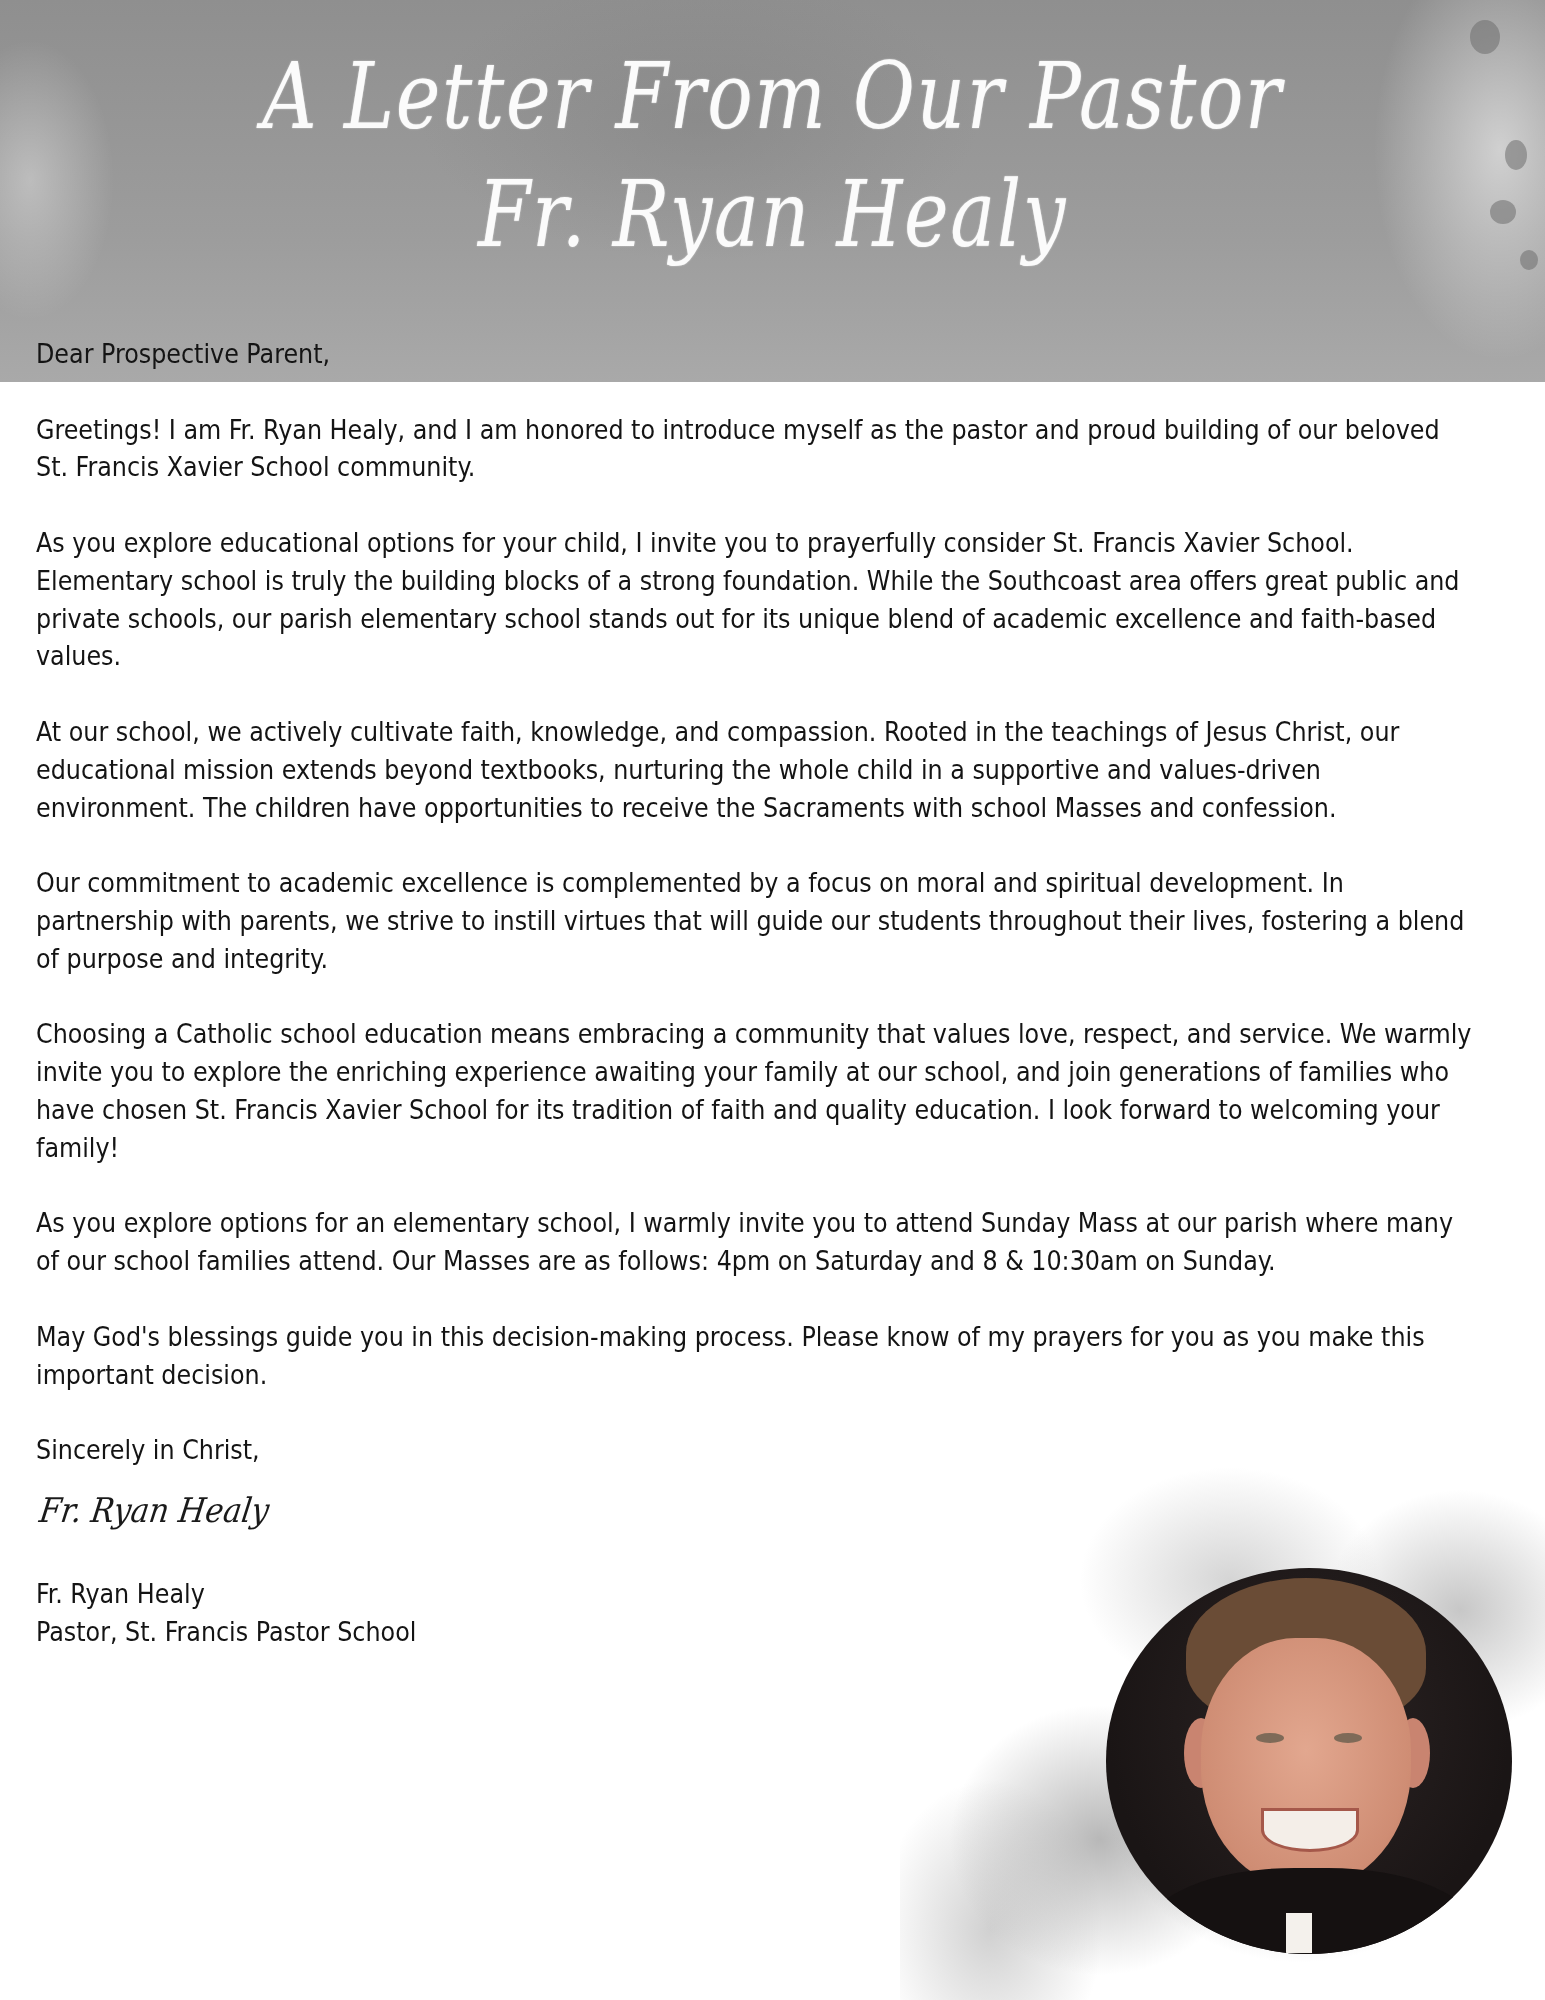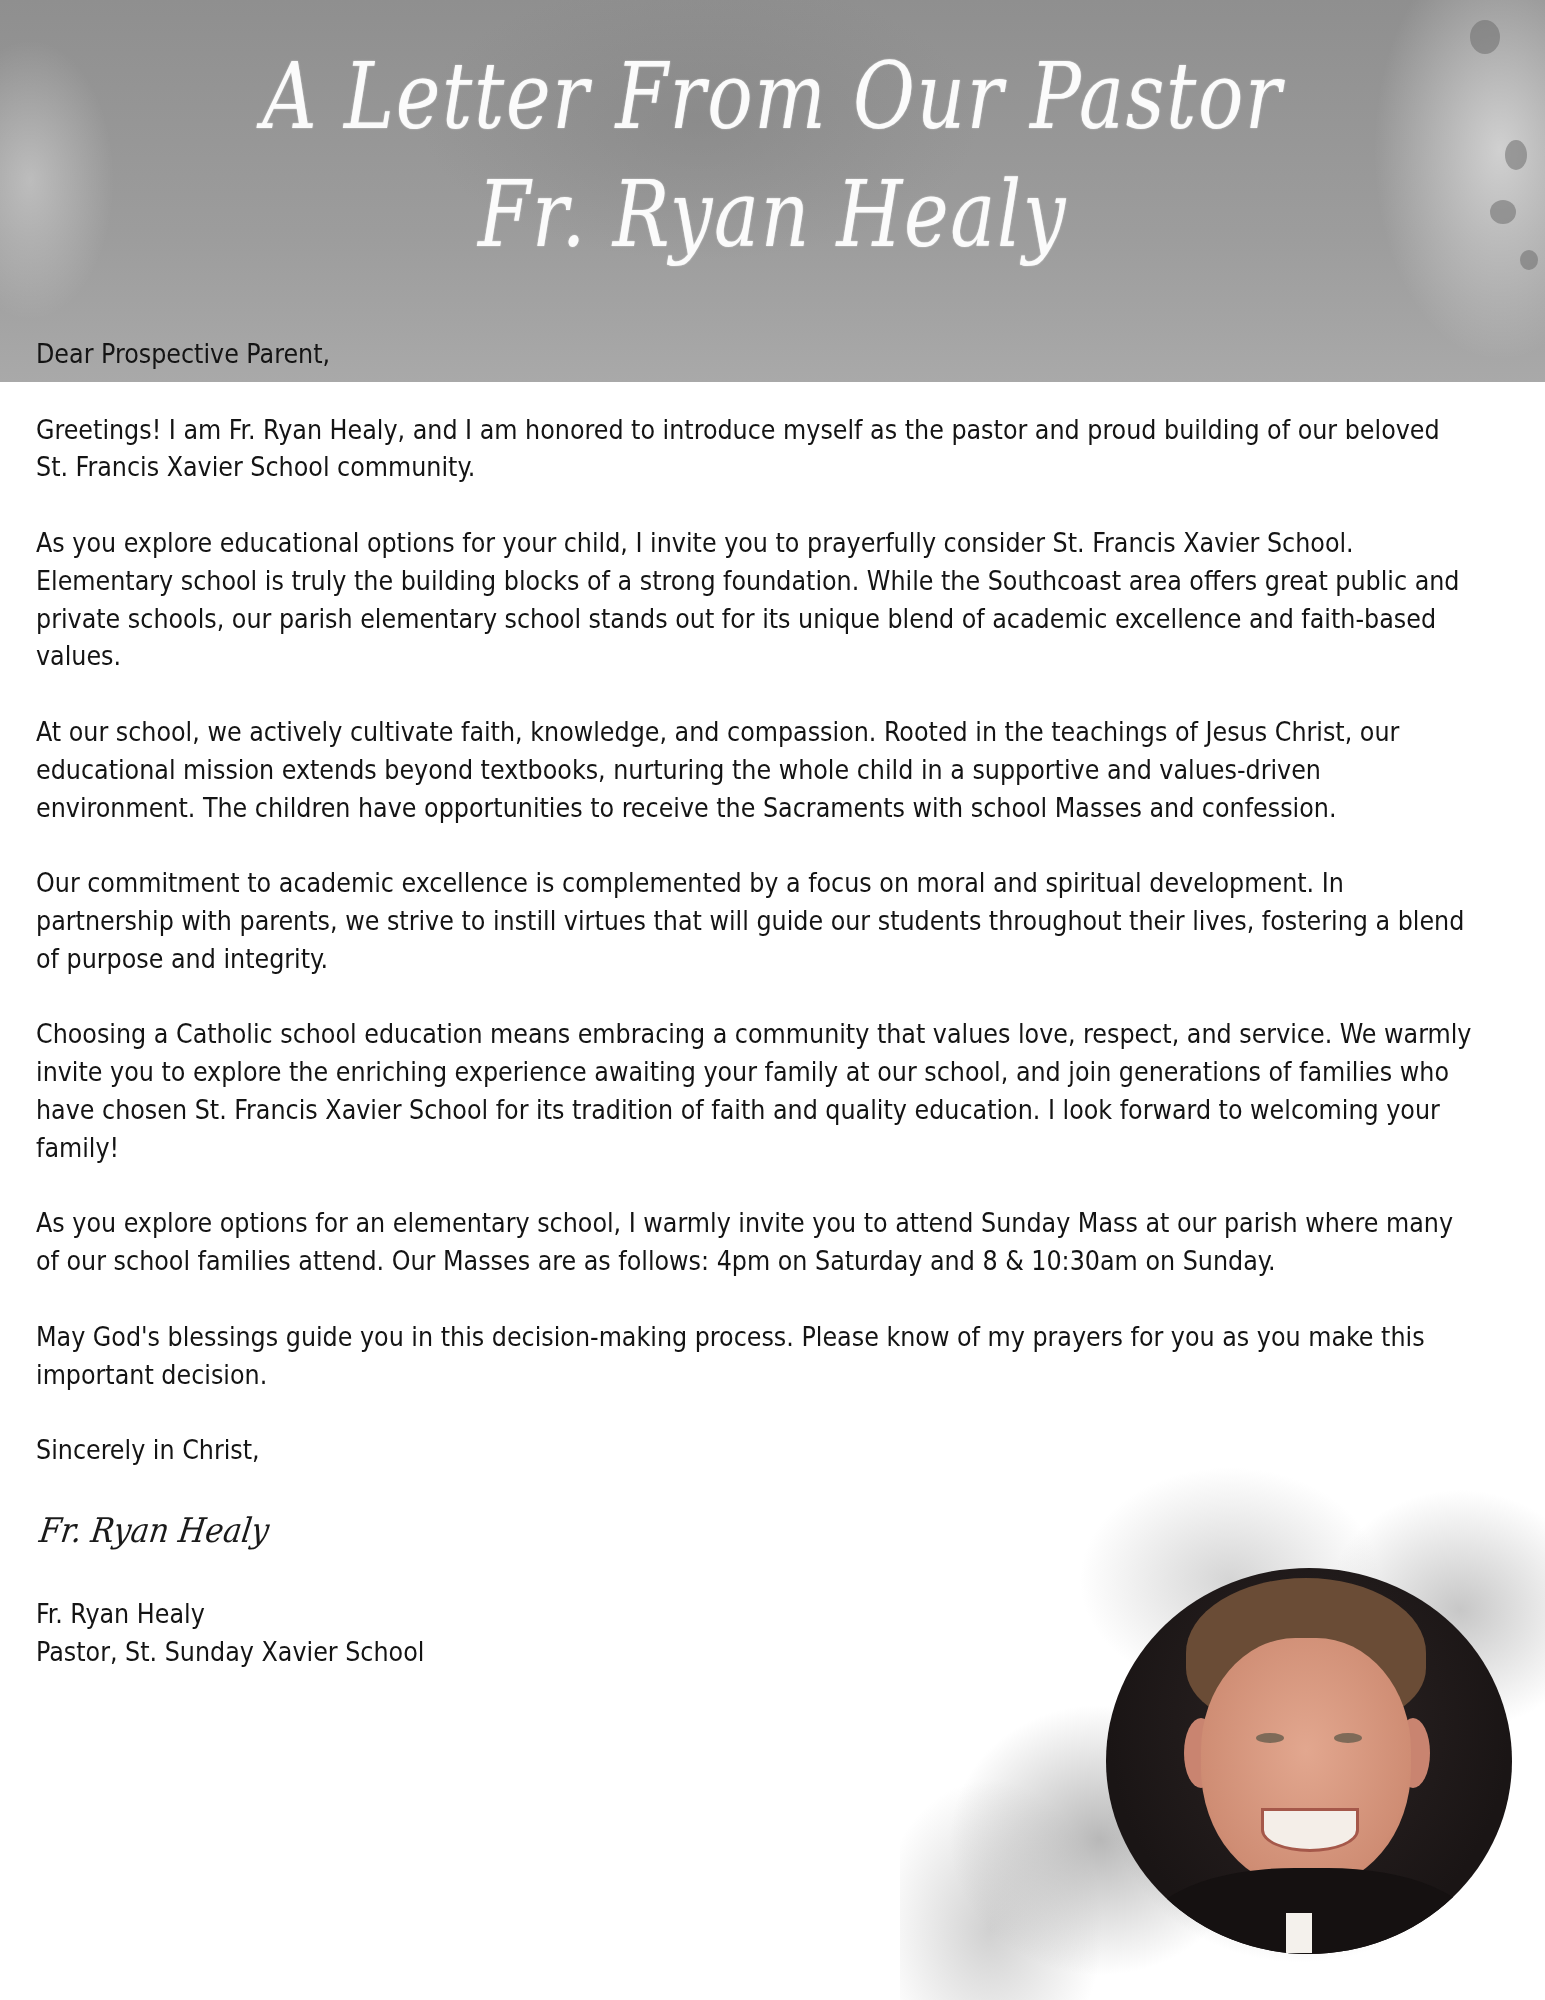--- a/index.html
+++ b/index.html
@@ -54,21 +54,21 @@
     position: absolute; left: 36px; top: 335px; width: 1440px;
     font-size: 26.5px; line-height: 37.8px; color: #141414;
     font-stretch: condensed;
   }
   .letter p { margin: 0 0 37.8px 0; }
   .letter .sig {
     font-family: "DejaVu Serif", serif; font-style: italic; font-size: 34px;
     line-height: 50px; margin: 0 0 40px 4px; color: #1a1a1a; transform: skewX(-8deg);
     display: inline-block;
   }
-  .letter .close { margin-bottom: 36px; }
+  .letter .close { margin-bottom: 16px; }
   .letter .nm { margin: 0; }
 </style>
 </head>
 <body>
 
 <div class="banner">
   <div class="spot" style="left:1470px;top:20px;width:30px;height:34px;"></div>
   <div class="spot" style="left:1505px;top:140px;width:22px;height:30px;"></div>
   <div class="spot" style="left:1490px;top:200px;width:26px;height:24px;"></div>
   <div class="spot" style="left:1520px;top:250px;width:18px;height:20px;"></div>
@@ -95,14 +95,14 @@
   <p>Greetings! I am Fr. Ryan Healy, and I am honored to introduce myself as the pastor and proud building of our beloved St. Francis Xavier School community.</p>
   <p>As you explore educational options for your child, I invite you to prayerfully consider St. Francis Xavier School. Elementary school is truly the building blocks of a strong foundation. While the Southcoast area offers great public and private schools, our parish elementary school stands out for its unique blend of academic excellence and faith-based values.</p>
   <p>At our school, we actively cultivate faith, knowledge, and compassion. Rooted in the teachings of Jesus Christ, our educational mission extends beyond textbooks, nurturing the whole child in a supportive and values-driven environment. The children have opportunities to receive the Sacraments with school Masses and confession.</p>
   <p>Our commitment to academic excellence is complemented by a focus on moral and spiritual development. In partnership with parents, we strive to instill virtues that will guide our students throughout their lives, fostering a blend of purpose and integrity.</p>
   <p>Choosing a Catholic school education means embracing a community that values love, respect, and service. We warmly invite you to explore the enriching experience awaiting your family at our school, and join generations of families who have chosen St. Francis Xavier School for its tradition of faith and quality education. I look forward to welcoming your family!</p>
   <p>As you explore options for an elementary school, I warmly invite you to attend Sunday Mass at our parish where many of our school families attend. Our Masses are as follows: 4pm on Saturday and 8 &amp; 10:30am on Sunday.</p>
   <p>May God's blessings guide you in this decision-making process. Please know of my prayers for you as you make this important decision.</p>
   <p class="close">Sincerely in Christ,</p>
   <div class="sig">Fr. Ryan Healy</div>
   <p class="nm">Fr. Ryan Healy</p>
-  <p class="nm">Pastor, St. Sunday Xavier School</p>
+  <p class="nm">Pastor, St. Francis Pastor School</p>
 </div>
 
 </body></html>

